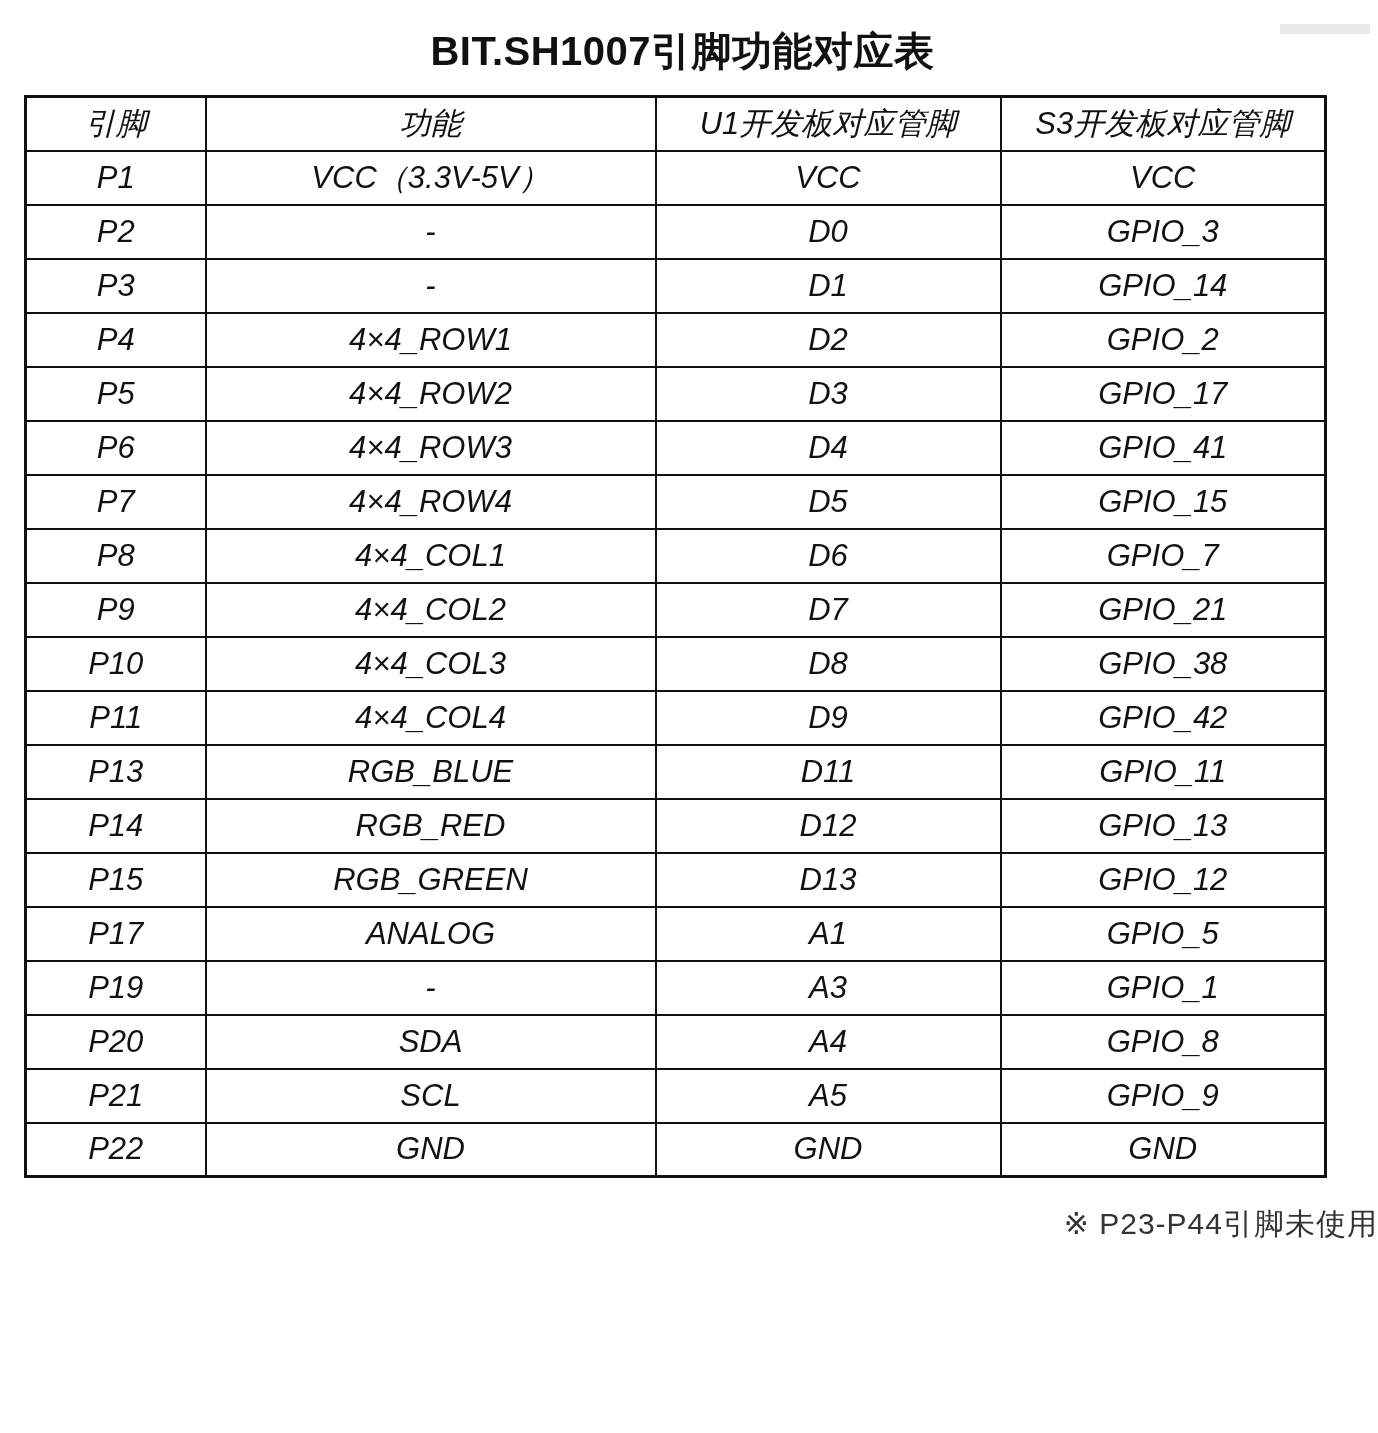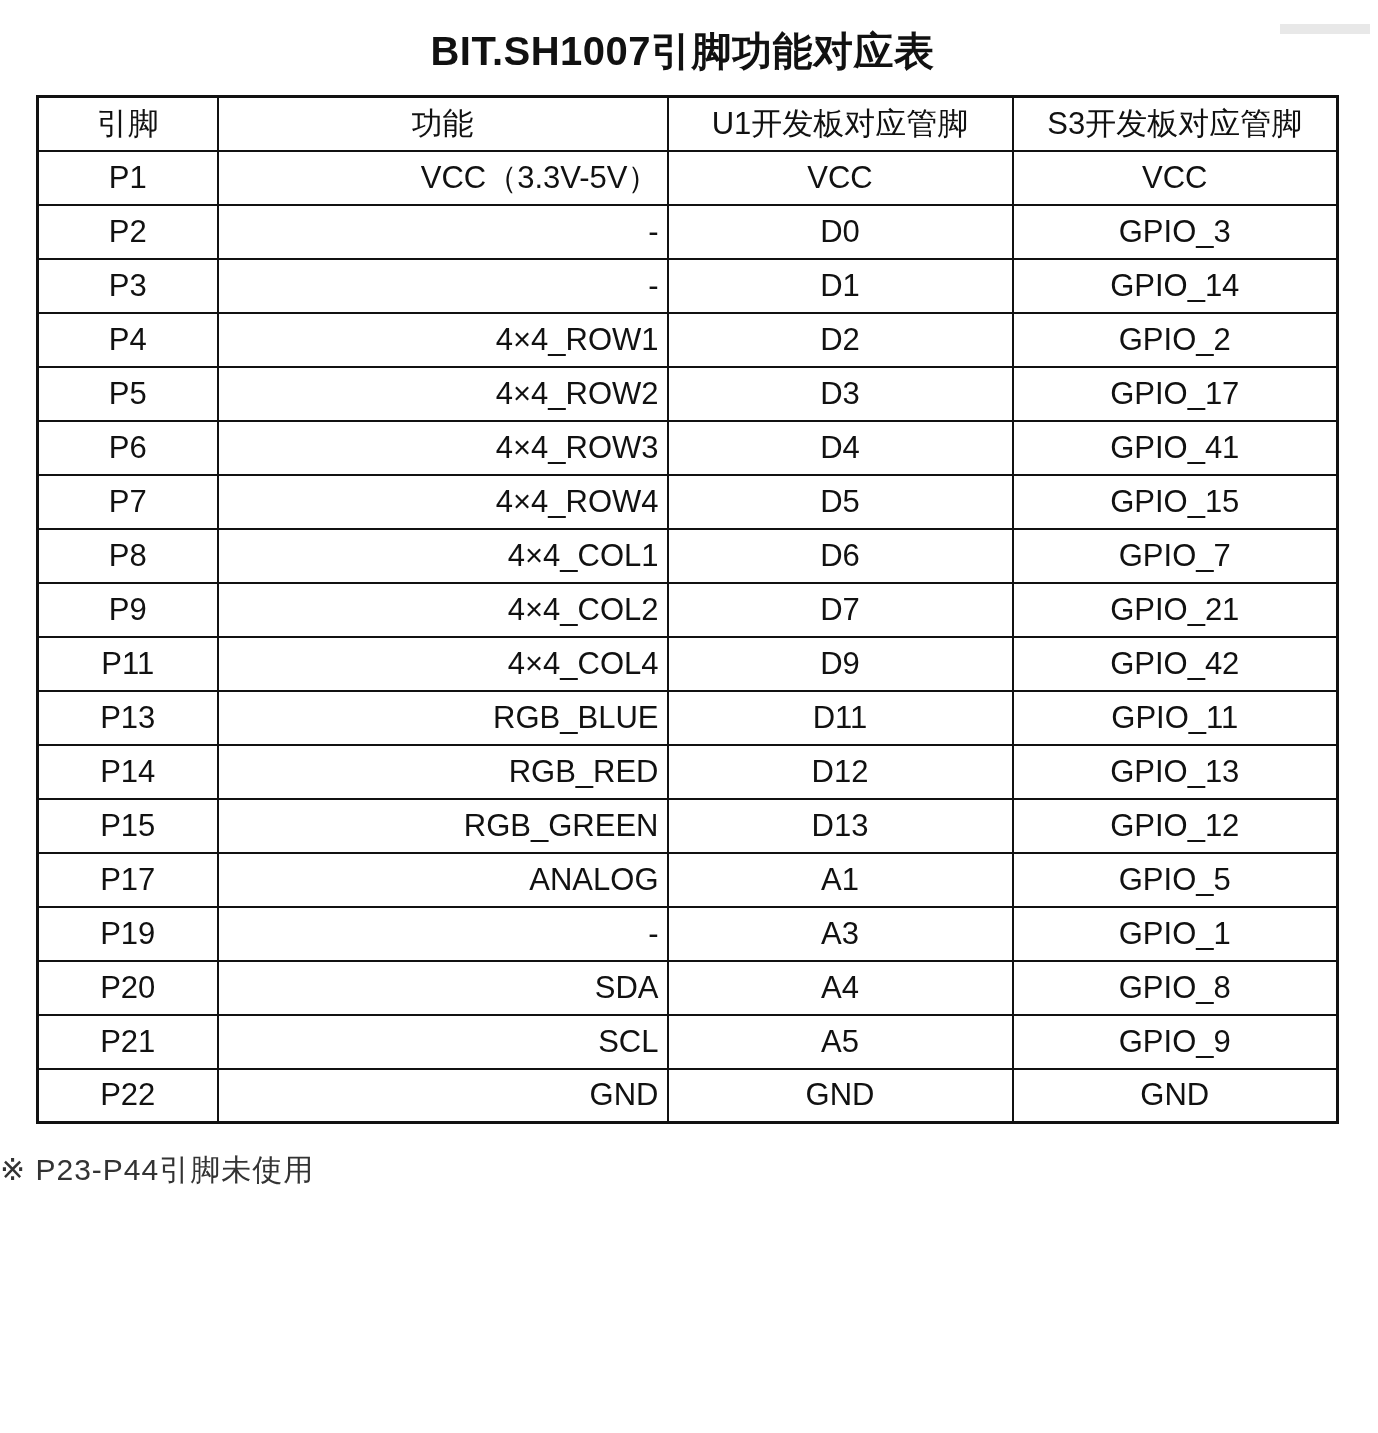--- a/index.html
+++ b/index.html
@@ -25,22 +25,23 @@
   .title {
     text-align: center;
     font-size: 40px;
     font-weight: bold;
     letter-spacing: 0.5px;
     margin: 24px 0 0 0;
     padding: 0 13px 16px 0;
     color: #111111;
   }
   .table-wrap {
-    padding: 0 36px;
+    padding: 0 24px;
     box-sizing: border-box;
+    font-style: italic;
   }
   table.pin-table {
     border-collapse: collapse;
     width: 1300px;
     table-layout: fixed;
     border: 3px solid #111111;
   }
   table.pin-table th,
   table.pin-table td {
     border: 2px solid #111111;
@@ -53,24 +54,24 @@
     white-space: nowrap;
     overflow: hidden;
   }
   col.c-pin    { width: 180px; }
   col.c-func   { width: 450px; }
   col.c-u1     { width: 345px; }
   col.c-s3     { width: 325px; }
 
   .th-center { text-align: center; }
   .td-center { text-align: center; }
-  .td-left   { text-align: right; padding-left: 12px; }
+  .td-left   { text-align: center; padding-left: 12px; }
 
   .footnote {
-    text-align: left;
+    text-align: right;
     font-size: 30px;
     color: #333333;
     margin-top: 26px;
     letter-spacing: 1px;
   }
   .corner-mark {
     position: absolute;
     top: 0;
     right: 8px;
     width: 90px;
@@ -152,20 +153,26 @@
             <td class="td-center">D6</td>
             <td class="td-center">GPIO_7</td>
           </tr>
           <tr>
             <td class="td-center">P9</td>
             <td class="td-left">4×4_COL2</td>
             <td class="td-center">D7</td>
             <td class="td-center">GPIO_21</td>
           </tr>
           <tr>
+            <td class="td-center">P10</td>
+            <td class="td-left">4×4_COL3</td>
+            <td class="td-center">D8</td>
+            <td class="td-center">GPIO_38</td>
+          </tr>
+          <tr>
             <td class="td-center">P11</td>
             <td class="td-left">4×4_COL4</td>
             <td class="td-center">D9</td>
             <td class="td-center">GPIO_42</td>
           </tr>
           <tr>
             <td class="td-center">P13</td>
             <td class="td-left">RGB_BLUE</td>
             <td class="td-center">D11</td>
             <td class="td-center">GPIO_11</td>

